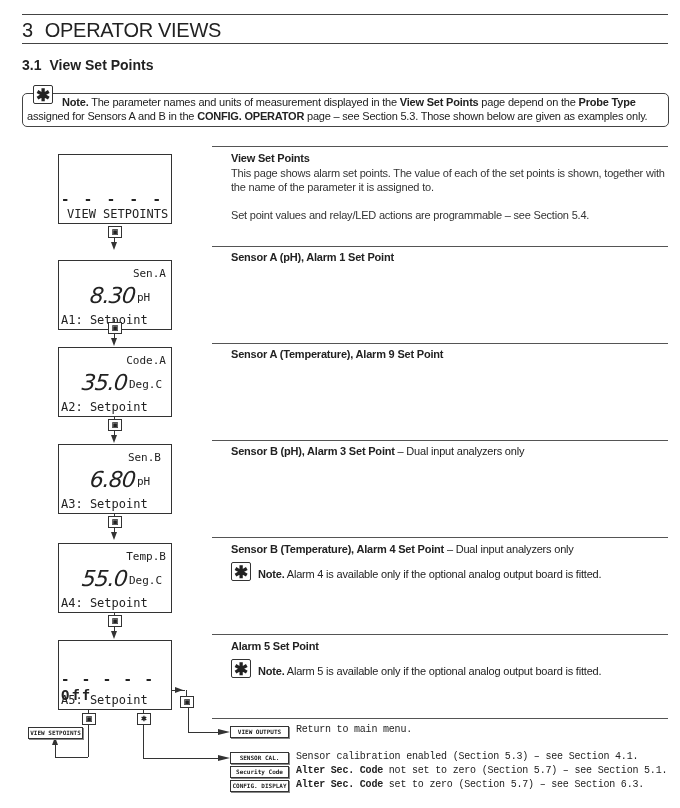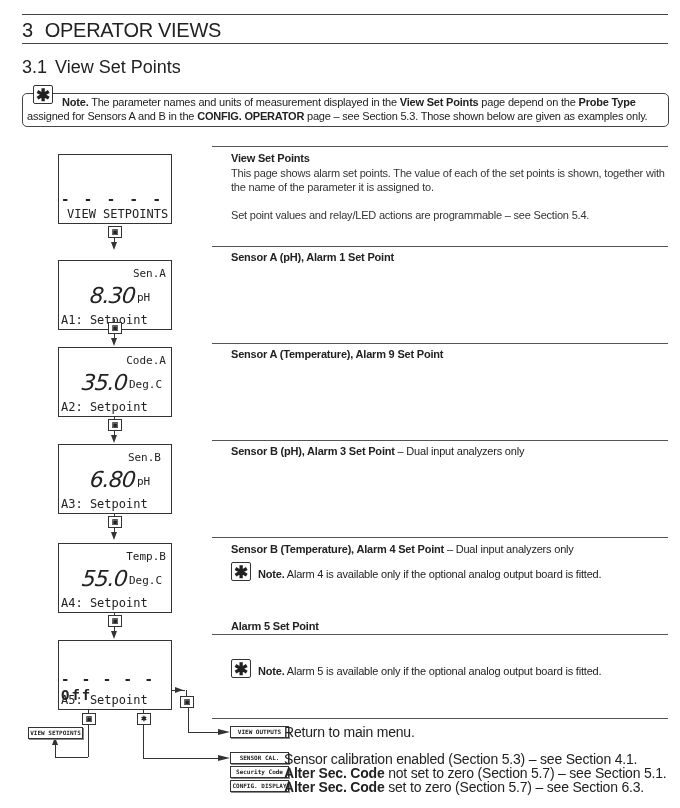--- a/index.html
+++ b/index.html
@@ -2,21 +2,21 @@
 <html><head>
 <meta charset="utf-8">
 <style>
   html, body { margin: 0; padding: 0; background: #ffffff; }
   body { width: 680px; height: 808px; position: relative; overflow: hidden;
          font-family: "Liberation Sans", sans-serif; color: #222; }
   .abs { position: absolute; }
   .rule { position: absolute; height: 0; border-top: 1px solid #555; }
   .h1 { font-size: 20px; font-weight: normal; letter-spacing: -0.3px; }
   .h1 .num { margin-right: 12px; }
-  .h2 { font-size: 18px; font-weight: normal; }
+  .h2 { font-size: 14px; font-weight: bold; }
   .h2 .num { margin-right: 8px; }
   .note-box { position: absolute; border: 1px solid #444; border-radius: 5px; }
   .star-box { position: absolute; width: 18px; height: 17px; border: 1.3px solid #333;
               border-radius: 2px; background: #fff; text-align: center;
               font-size: 17px; line-height: 19px; font-weight: bold; }
   .note-text { font-size: 11px; line-height: 15px; color: #222; letter-spacing: -0.2px; }
   .note-text b { font-weight: bold; }
   .lcd { position: absolute; left: 58px; width: 112px; height: 68px;
          border: 1px solid #333; background: #fff; font-family: "DejaVu Sans Mono", monospace; }
   .lcd .top { position: absolute; right: 5px; top: 6px; font-size: 11px; }
@@ -38,21 +38,21 @@
   .menu-tag { position: absolute; height: 10px; border: 1px solid #333; background: #fff;
               font-family: "DejaVu Sans Mono", monospace; font-size: 6px; line-height: 10px;
               text-align: center; font-weight: bold; box-shadow: 1px 1px 0 #888; }
   .sec-title { position: absolute; left: 231px; font-size: 11px; font-weight: bold; color: #222; letter-spacing: -0.2px; }
   .sec-title .rest { font-weight: normal; }
   .body-text { position: absolute; left: 231px; font-size: 11px; line-height: 14px; color: #333; letter-spacing: -0.2px; }
   .sub-note { position: absolute; left: 231px; }
   .sub-note .star-box { left: 0; top: 0; }
   .sub-note .txt { position: absolute; left: 27px; top: 6px; font-size: 11px; white-space: nowrap; letter-spacing: -0.2px; }
   .sub-note .txt b { font-weight: bold; }
-  .menu-desc { position: absolute; left: 284px; font-size: 14px; white-space: nowrap; color: #222; letter-spacing: -0.2px; }
+  .menu-desc { position: absolute; left: 296px; font-size: 10px; white-space: nowrap; color: #222; letter-spacing: -0.2px; font-family: Liberation Mono, monospace; }
   .menu-desc b { font-weight: bold; }
 </style>
 </head>
 <body>
 
 <div class="rule" style="left:22px; width:646px; top:14px; border-top-color:#444;"></div>
 <div class="abs h1" style="left:22px; top:19px;">
   <span class="num">3</span><span>OPERATOR VIEWS</span>
 </div>
 <div class="rule" style="left:22px; width:646px; top:43px; border-top-color:#444;"></div>
@@ -175,19 +175,19 @@
 <div class="sec-title" style="top:445px;"><span>Sensor B (pH), Alarm 3 Set Point</span><span class="rest"> – Dual input analyzers only</span></div>
 
 <div class="rule" style="left:212px; width:456px; top:537px;"></div>
 <div class="sec-title" style="top:543px;"><span>Sensor B (Temperature), Alarm 4 Set Point</span><span class="rest"> – Dual input analyzers only</span></div>
 <div class="sub-note" style="top:562px;">
   <div class="star-box">✱</div>
   <div class="txt"><b>Note.</b><span>  Alarm 4 is available only if the optional analog output board is fitted.</span></div>
 </div>
 
 <div class="rule" style="left:212px; width:456px; top:634px;"></div>
-<div class="sec-title" style="top:620px;"><span>Alarm 5 Set Point</span></div>
+<div class="sec-title" style="top:640px;"><span>Alarm 5 Set Point</span></div>
 <div class="sub-note" style="top:659px;">
   <div class="star-box">✱</div>
   <div class="txt"><b>Note.</b><span>  Alarm 5 is available only if the optional analog output board is fitted.</span></div>
 </div>
 
 <div class="rule" style="left:212px; width:456px; top:718px;"></div>
 
 </body></html>

